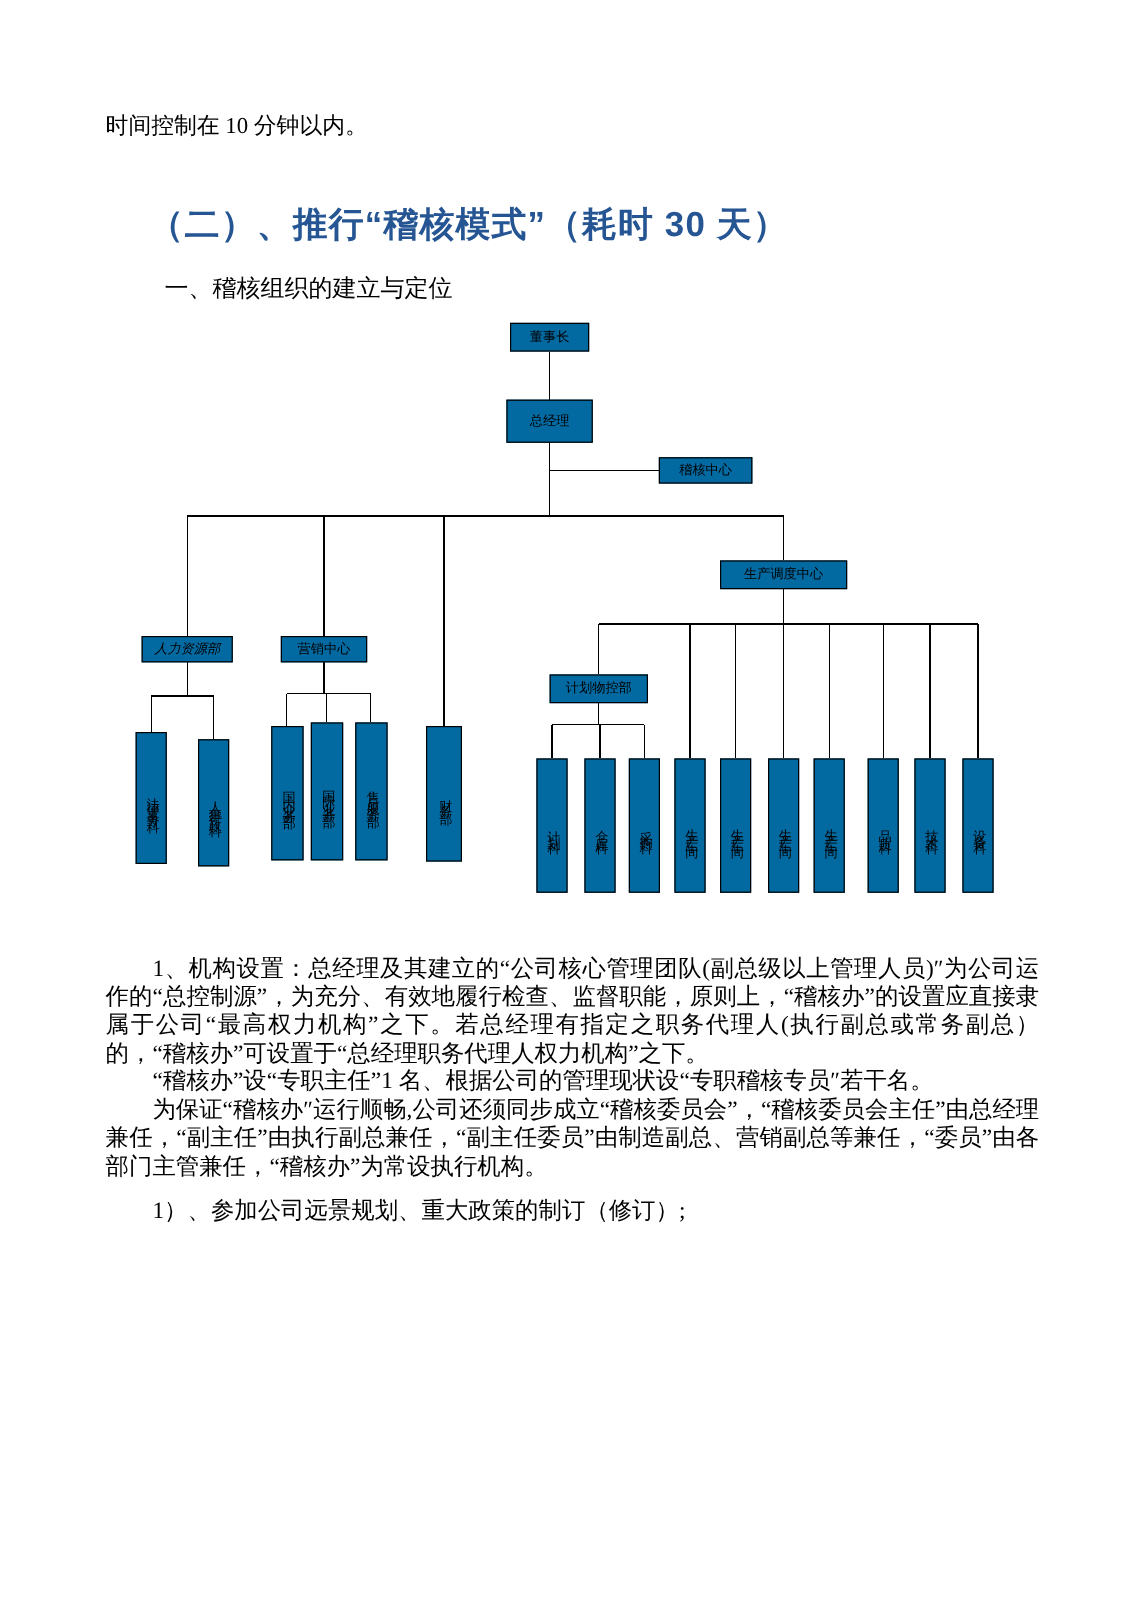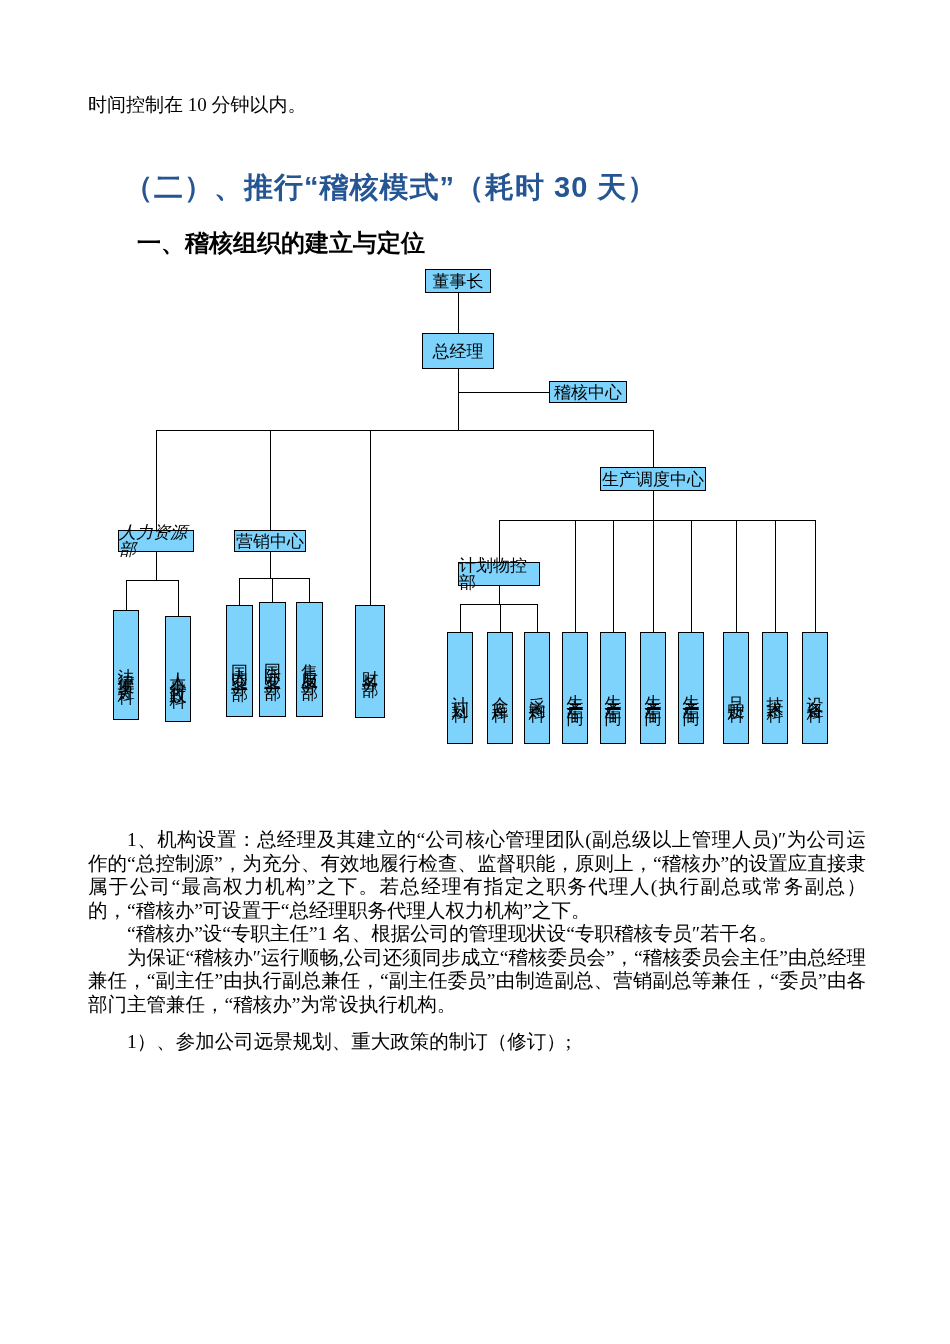--- a/index.html
+++ b/index.html
@@ -10,39 +10,39 @@
     font-family:"Liberation Serif","DejaVu Serif",serif;
   }
   .intro { position:absolute; left:88px; top:92px; font-size:19px; }
   .heading {
     position:absolute; left:124px; top:168px;
     font-size:29px; font-weight:bold; color:#255593; letter-spacing:1px;
     font-family:"Liberation Sans","DejaVu Sans",sans-serif;
   }
   .subheading {
     position:absolute; left:137px; top:227px;
-    font-size:24px; font-weight:bold;
+    font-size:20px; font-weight:normal;
     font-family:"Liberation Sans","DejaVu Sans",sans-serif;
   }
   .chart {
     position:absolute; left:90px; top:260px; width:790px; height:520px;
     font-family:"Liberation Sans","DejaVu Sans",sans-serif;
   }
   .lines { position:absolute; left:0; top:0; }
   .hbox, .vbox {
-    position:absolute; border:1px solid #000; background:#7dd3fc;
+    position:absolute; border:1px solid #000; background:#0369a1;
     display:flex; align-items:center; justify-content:center;
-    font-size:17px; line-height:1;
+    font-size:11px; line-height:1;
   }
   .vbox {
     writing-mode:vertical-rl; text-orientation:upright;
     letter-spacing:5px; padding-top:5px;
   }
   .body-text {
-    position:absolute; left:88px; top:828px; width:778px;
+    position:absolute; left:88px; top:796px; width:778px;
     font-size:19.5px; line-height:23.5px; text-align:justify;
   }
   .body-text p { text-indent:2em; }
   .p-space { margin-top:14px; }
 </style>
 </head>
 <body>
 
 <div class="page">
 

